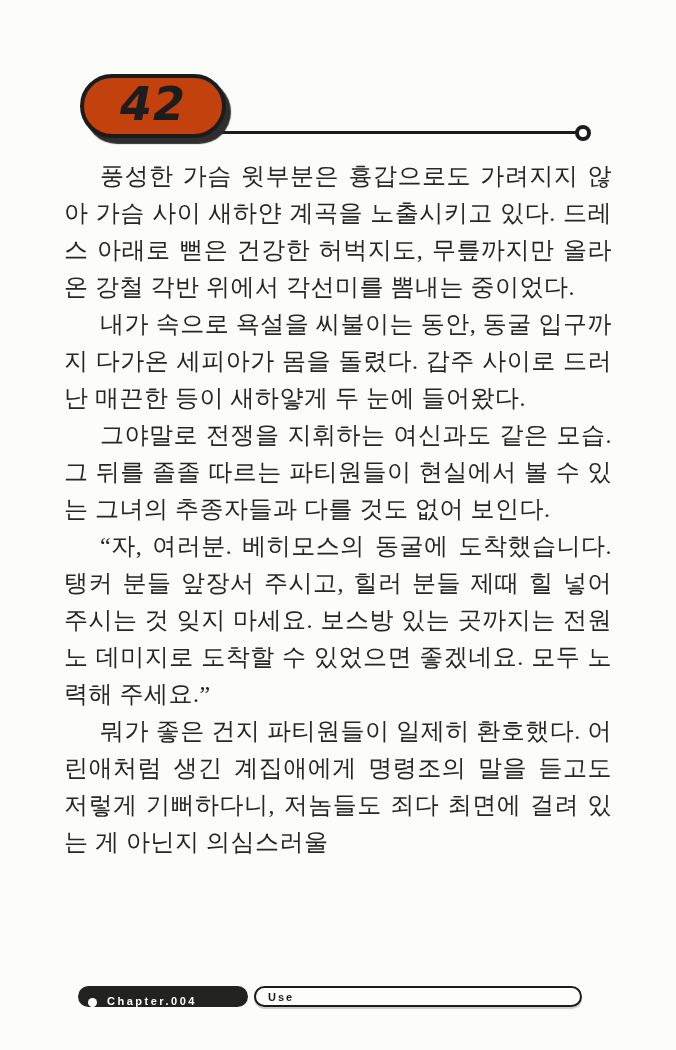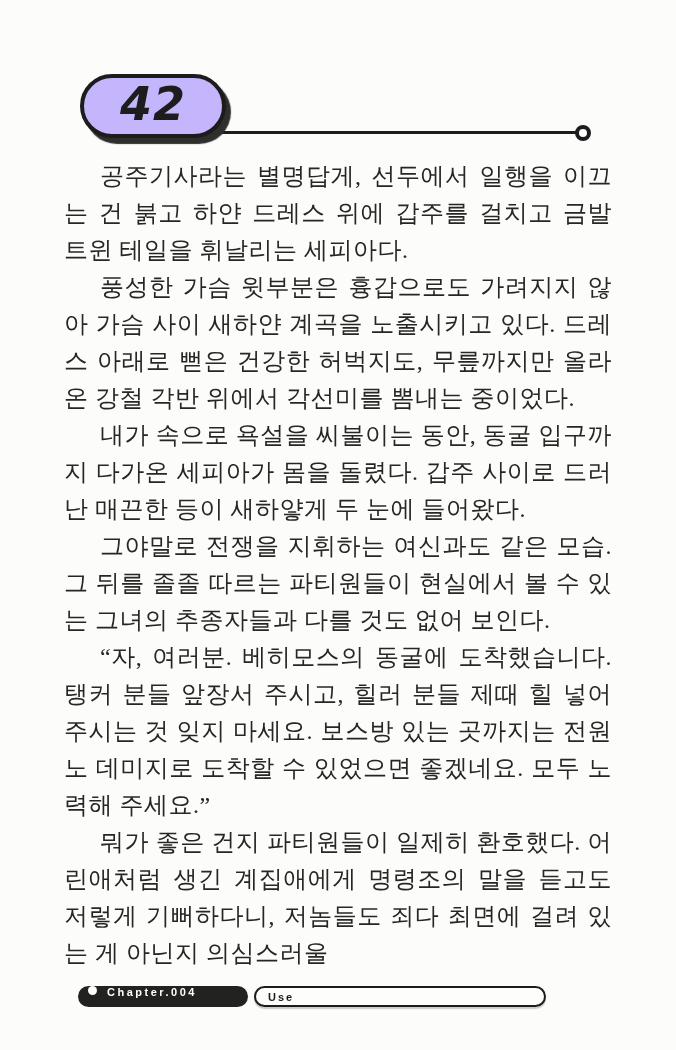--- a/index.html
+++ b/index.html
@@ -17,21 +17,21 @@
     font-family: "Liberation Serif", "DejaVu Serif", serif;
   }
 
   
   .page-number-pill {
     position: absolute;
     left: 80px;
     top: 74px;
     width: 138px;
     height: 56px;
-    background: #c4b5fd;
+    background: #c2410c;
     border: 4px solid #1c1c1c;
     border-radius: 34px;
     box-shadow: 5px 6px 1px #2e2e2c;
     display: flex;
     align-items: center;
     justify-content: center;
     z-index: 2;
   }
   .page-number {
     font-family: "DejaVu Sans", "Liberation Sans", sans-serif;
@@ -84,21 +84,21 @@
   
   .footer-chapter-pill {
     position: absolute;
     left: 78px;
     top: 986px;
     width: 170px;
     height: 21px;
     background: #222220;
     border-radius: 11px;
     display: flex;
-    align-items: flex-start;
+    align-items: flex-end;
     box-sizing: border-box;
   }
   .footer-bullet {
     width: 9px;
     height: 9px;
     background: #ffffff;
     border-radius: 50%;
     margin-left: 10px;
     flex: none;
   }
@@ -108,21 +108,21 @@
     font-weight: bold;
     color: #ffffff;
     letter-spacing: 2.5px;
     margin-left: 10px;
     white-space: nowrap;
   }
   .footer-section-pill {
     position: absolute;
     left: 254px;
     top: 986px;
-    width: 292px;
+    width: 328px;
     height: 21px;
     background: #fdfdfc;
     border: 2px solid #1c1c1c;
     border-radius: 11px;
     display: flex;
     align-items: center;
     box-sizing: border-box;
     box-shadow: 0 2px 1px rgba(60,60,60,0.25);
   }
   .footer-section-label {
@@ -140,21 +140,20 @@
 
 <div class="page">
 
   <div class="header-rule"></div>
   <div class="header-ring"></div>
   <div class="page-number-pill">
     <span class="page-number">42</span>
   </div>
 
   <div class="body-text">
-    <p>공주기사라는 별명답게, 선두에서 일행을 이끄는 건 붉고 하얀 드레스 위에 갑주를 걸치고 금발 트윈 테일을 휘날리는 세피아다.</p>
     <p>풍성한 가슴 윗부분은 흉갑으로도 가려지지 않아 가슴 사이 새하얀 계곡을 노출시키고 있다. 드레스 아래로 뻗은 건강한 허벅지도, 무릎까지만 올라온 강철 각반 위에서 각선미를 뽐내는 중이었다.</p>
     <p>내가 속으로 욕설을 씨불이는 동안, 동굴 입구까지 다가온 세피아가 몸을 돌렸다. 갑주 사이로 드러난 매끈한 등이 새하얗게 두 눈에 들어왔다.</p>
     <p>그야말로 전쟁을 지휘하는 여신과도 같은 모습. 그 뒤를 졸졸 따르는 파티원들이 현실에서 볼 수 있는 그녀의 추종자들과 다를 것도 없어 보인다.</p>
     <p>“자, 여러분. 베히모스의 동굴에 도착했습니다. 탱커 분들 앞장서 주시고, 힐러 분들 제때 힐 넣어주시는 것 잊지 마세요. 보스방 있는 곳까지는 전원 노 데미지로 도착할 수 있었으면 좋겠네요. 모두 노력해 주세요.”</p>
     <p>뭐가 좋은 건지 파티원들이 일제히 환호했다. 어린애처럼 생긴 계집애에게 명령조의 말을 듣고도 저렇게 기뻐하다니, 저놈들도 죄다 최면에 걸려 있는 게 아닌지 의심스러울</p>
   </div>
 
   <div class="footer-chapter-pill">
     <span class="footer-bullet"></span>
     <span class="footer-chapter-label">Chapter.004</span>

